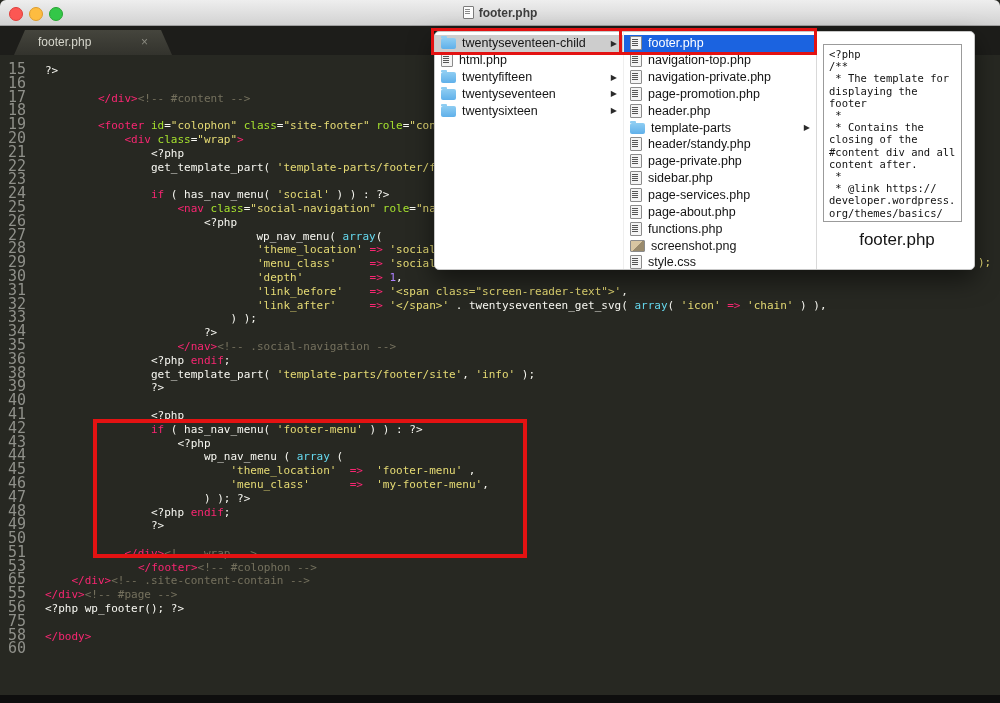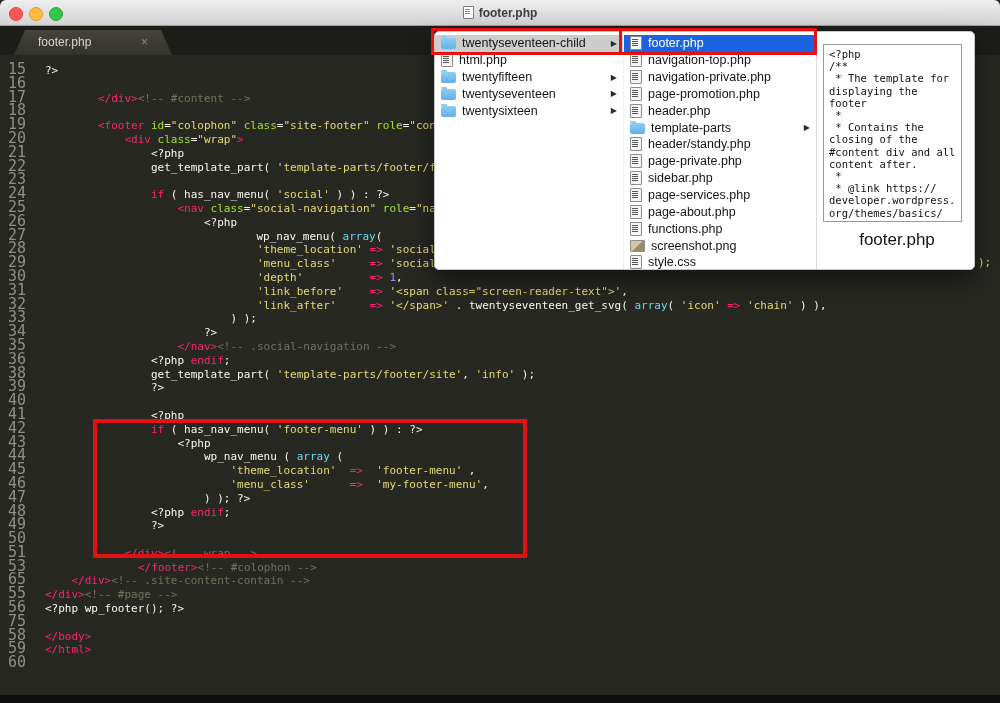--- a/index.html
+++ b/index.html
@@ -178,21 +178,20 @@
       <div class="code-line"><span class="gutter-num">48</span><span>                <span style="color: rgb(248, 248, 242);">&lt;?php </span><span style="color: rgb(249, 38, 114);">endif</span><span style="color: rgb(248, 248, 242);">;</span></span></div>
       <div class="code-line"><span class="gutter-num">49</span><span>                <span style="color: rgb(248, 248, 242);">?&gt;</span></span></div>
       <div class="code-line"><span class="gutter-num">50</span><span></span></div>
       <div class="code-line"><span class="gutter-num">51</span><span>            <span style="color: rgb(249, 38, 114);">&lt;/div&gt;</span><span style="color: rgb(117, 113, 94);">&lt;!-- .wrap --&gt;</span></span></div>
       <div class="code-line"><span class="gutter-num">53</span><span>        <span style="color: rgb(249, 38, 114); margin-left: 40px;">&lt;/footer&gt;</span><span style="color: rgb(117, 113, 94);">&lt;!-- #colophon --&gt;</span></span></div>
       <div class="code-line"><span class="gutter-num">65</span><span>    <span style="color: rgb(249, 38, 114);">&lt;/div&gt;</span><span style="color: rgb(117, 113, 94);">&lt;!-- .site-content-contain --&gt;</span></span></div>
       <div class="code-line"><span class="gutter-num">55</span><span><span style="color: rgb(249, 38, 114);">&lt;/div&gt;</span><span style="color: rgb(117, 113, 94);">&lt;!-- #page --&gt;</span></span></div>
       <div class="code-line"><span class="gutter-num">56</span><span><span style="color: rgb(248, 248, 242);">&lt;?php wp_footer(); ?&gt;</span></span></div>
       <div class="code-line"><span class="gutter-num">75</span><span></span></div>
       <div class="code-line"><span class="gutter-num">58</span><span><span style="color: rgb(249, 38, 114);">&lt;/body&gt;</span></span></div>
-      <div class="code-line"><span class="gutter-num">59</span><span><span style="color: rgb(249, 38, 114);">&lt;/html&gt;</span></span></div>
       <div class="code-line"><span class="gutter-num">60</span><span></span></div>
     </div>
   <span id="code-fragment" style="color: rgb(230, 219, 116);">);</span>
 </div>
 <div class="window-bottom"></div>
 
 <div class="menu">
   <div class="menu-col" id="menu-col1">
       <div class="menu-row sel-gray">
         <span class="icon-folder"></span>

